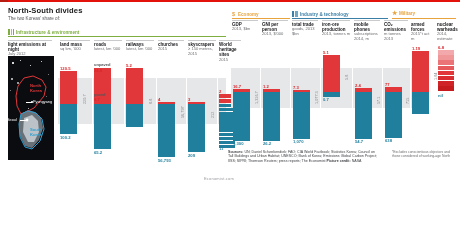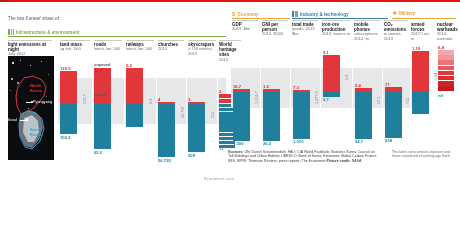--- a/index.html
+++ b/index.html
@@ -71,20 +71,21 @@
 </style>
 </head>
 <body>
 
 <div class="page">
 
   <div class="topbar">
     <div class="tick"></div>
   </div>
 
+  <div class="title">North-South divides</div>
   <div class="subtitle">The two Koreas' share of:</div>
 
   <div class="section sec-infra">
     <span class="sw" style="background:linear-gradient(to right,#7fae40 0 2px,transparent 2px 3px,#9ec96a 3px 4.5px,transparent 4.5px 5px,#7fae40 5px 6px);"></span>
     <span>Infrastructure &amp; environment</span>
   </div>
   <div class="secline" style="left:8px;top:36px;width:218px;background:#7fae40;"></div>
 
   <div class="section sec-econ">
     <span class="sw" style="width:4px;background:none;color:#e8a33d;font-size:5.4px;line-height:6px;font-weight:bold;">$</span>

